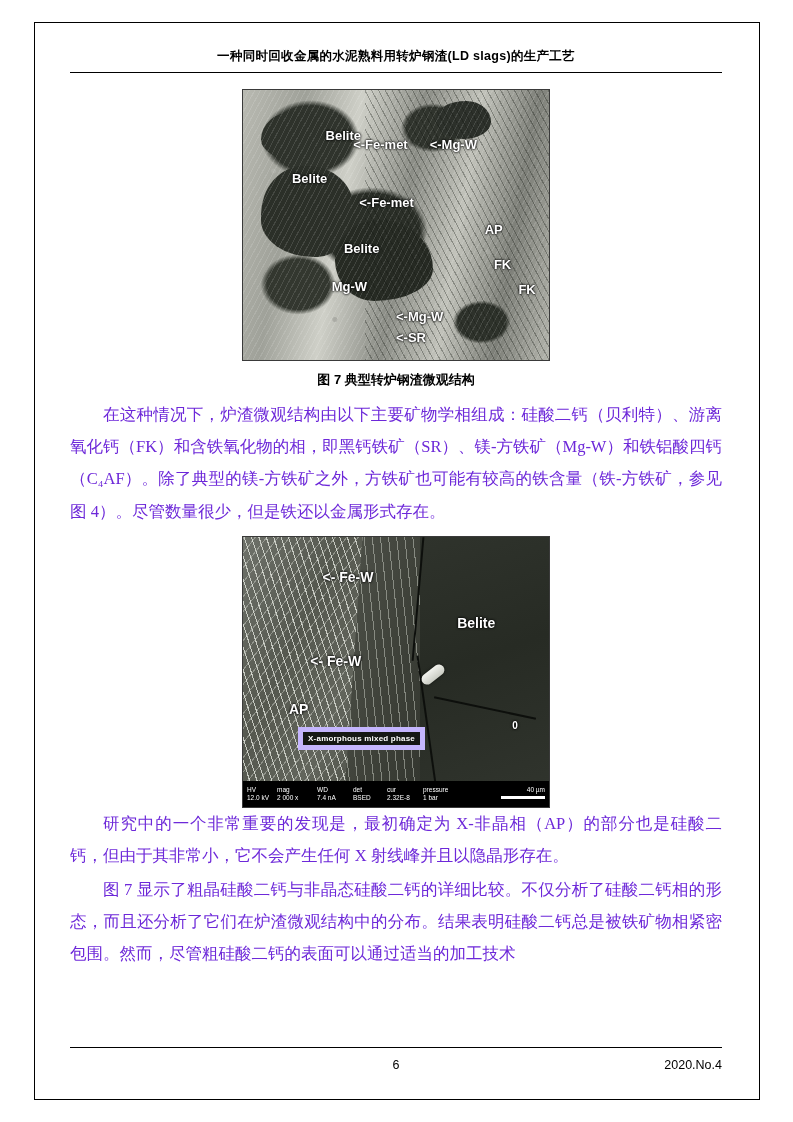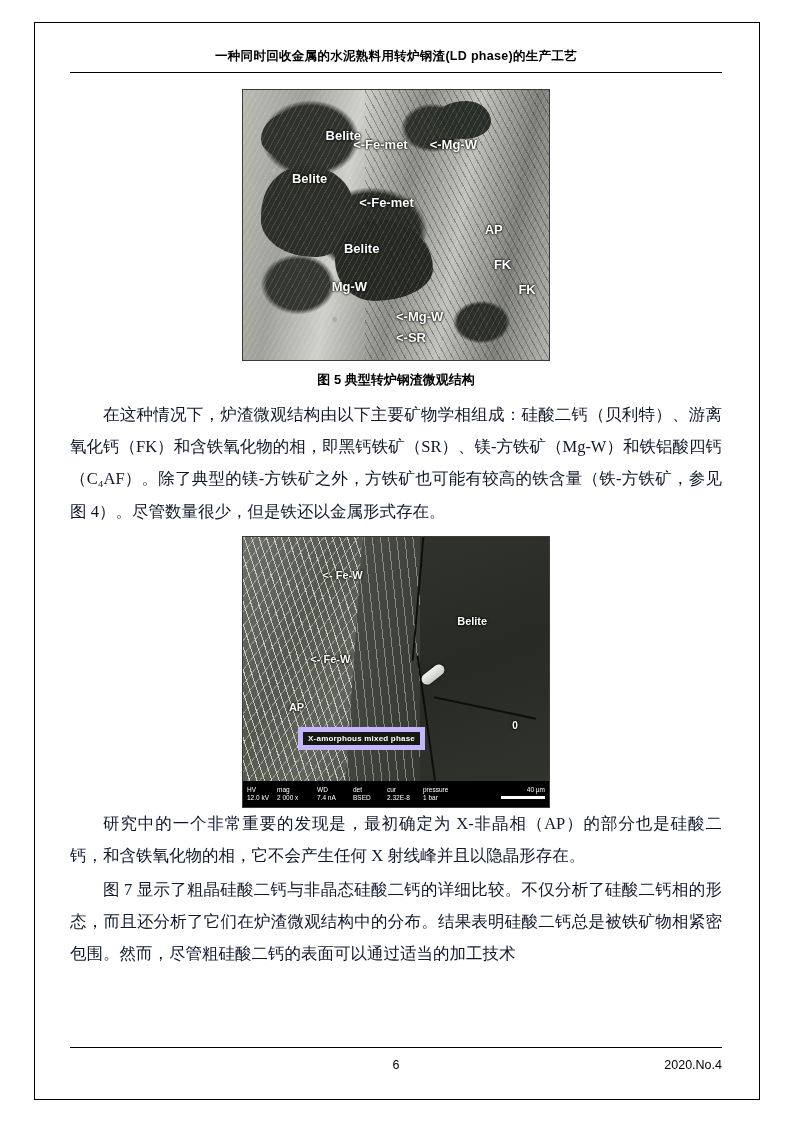--- a/index.html
+++ b/index.html
@@ -62,21 +62,21 @@
     margin-top: 10px;
     margin-bottom: 10px;
     color: #000;
   }
   p.body-text {
     font-size: 16.5px;
     line-height: 1.95;
     text-align: justify;
     text-indent: 2em;
     margin: 0 0 2px 0;
-    color: #0f172a;
+    color: #6d28d9;
     font-family: "Liberation Serif", "DejaVu Serif", serif;
   }
 
   
   .micro1 {
     position: relative;
     width: 306px;
     height: 270px;
     background: #6f7068;
     border: 1px solid #3a3a3a;
@@ -187,21 +187,21 @@
     background: linear-gradient(180deg, #f2f3ee, #c9cbc2);
     border-radius: 6px;
     transform: rotate(-38deg);
     box-shadow: 0 0 3px rgba(0,0,0,0.6);
   }
   .m2-label {
     position: absolute;
     color: #ffffff;
     font-family: "Liberation Sans", sans-serif;
     font-weight: bold;
-    font-size: 11px;
+    font-size: 14px;
     text-shadow: 0 0 3px #000, 0 0 2px #000;
     white-space: nowrap;
   }
   .m2-ap-box {
     position: absolute;
     left: 18%;
     top: 70.5%;
     background: #151814;
     border: 5px solid #c4b5fd;
     padding: 2px 5px;
@@ -270,21 +270,21 @@
   }
 </style>
 </head>
 <body>
 
 <div class="page">
   <div class="page-border"></div>
 
   <div class="content">
 
-    <div class="header-title">一种同时回收金属的水泥熟料用转炉钢渣(LD phase)的生产工艺</div>
+    <div class="header-title">一种同时回收金属的水泥熟料用转炉钢渣(LD slags)的生产工艺</div>
     <div class="header-rule"></div>
 
     <div class="fig-wrap">
       <div class="micro1">
         <div class="m1-bg"></div>
         <div class="m1-dark-c"></div>
         <div class="m1-dark-d"></div>
         <div class="m1-dark-a"></div>
         <div class="m1-dark-b"></div>
         <div class="m1-streaks"></div>
@@ -298,21 +298,21 @@
         <div class="m1-label" style="left:38%; top:39%;">&lt;-Fe-met</div>
         <div class="m1-label" style="left:33%; top:56%;">Belite</div>
         <div class="m1-label" style="left:79%; top:49%;">AP</div>
         <div class="m1-label" style="left:29%; top:70%;">Mg-W</div>
         <div class="m1-label" style="left:82%; top:62%;">FK</div>
         <div class="m1-label" style="left:50%; top:81%;">&lt;-Mg-W</div>
         <div class="m1-label" style="left:90%; top:71%;">FK</div>
         <div class="m1-label" style="left:50%; top:89%;">&lt;-SR</div>
       </div>
     </div>
-    <div class="fig-caption">图 5  典型转炉钢渣微观结构</div>
+    <div class="fig-caption">图 7  典型转炉钢渣微观结构</div>
 
     <p class="body-text">在这种情况下，炉渣微观结构由以下主要矿物学相组成：硅酸二钙（贝利特）、游离氧化钙（FK）和含铁氧化物的相，即黑钙铁矿（SR）、镁-方铁矿（Mg-W）和铁铝酸四钙（C₄AF）。除了典型的镁-方铁矿之外，方铁矿也可能有较高的铁含量（铁-方铁矿，参见图 4）。尽管数量很少，但是铁还以金属形式存在。</p>
 
     <div class="fig-wrap" style="margin-top:8px;">
       <div class="micro2">
         <div class="m2-left"></div>
         <div class="m2-left-needles"></div>
         <div class="m2-mid"></div>
         <div class="m2-mid-needles"></div>
         <div class="m2-right"></div>
@@ -347,21 +347,21 @@
             <span class="c5">2.32E-8</span>
             <span class="c6">1 bar</span>
             <span class="scale">
                 <span class="m2-scalebar" style="display:block;"></span>
               </span>
           </div>
         </div>
       </div>
     </div>
 
-    <p class="body-text">研究中的一个非常重要的发现是，最初确定为 X-非晶相（AP）的部分也是硅酸二钙，和含铁氧化物的相，它不会产生任何 X 射线峰并且以隐晶形存在。</p>
+    <p class="body-text">研究中的一个非常重要的发现是，最初确定为 X-非晶相（AP）的部分也是硅酸二钙，但由于其非常小，它不会产生任何 X 射线峰并且以隐晶形存在。</p>
     <p class="body-text">图 7 显示了粗晶硅酸二钙与非晶态硅酸二钙的详细比较。不仅分析了硅酸二钙相的形态，而且还分析了它们在炉渣微观结构中的分布。结果表明硅酸二钙总是被铁矿物相紧密包围。然而，尽管粗硅酸二钙的表面可以通过适当的加工技术</p>
   </div>
 
   <div class="footer-rule"></div>
   <div class="footer">
     <span class="pageno">6</span>
     <span class="issue">2020.No.4</span>
   </div>
 </div>
 

